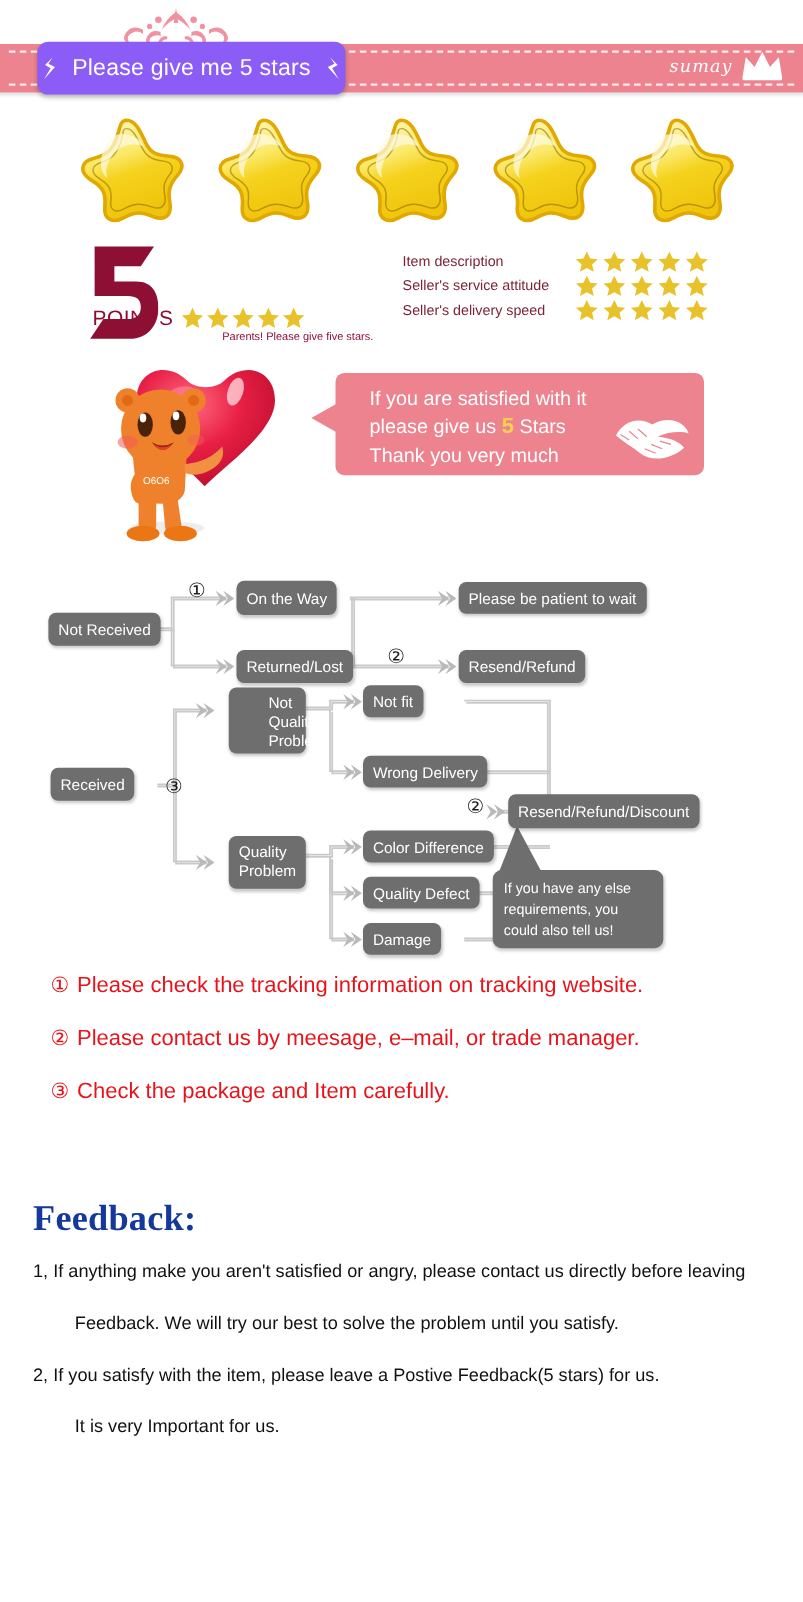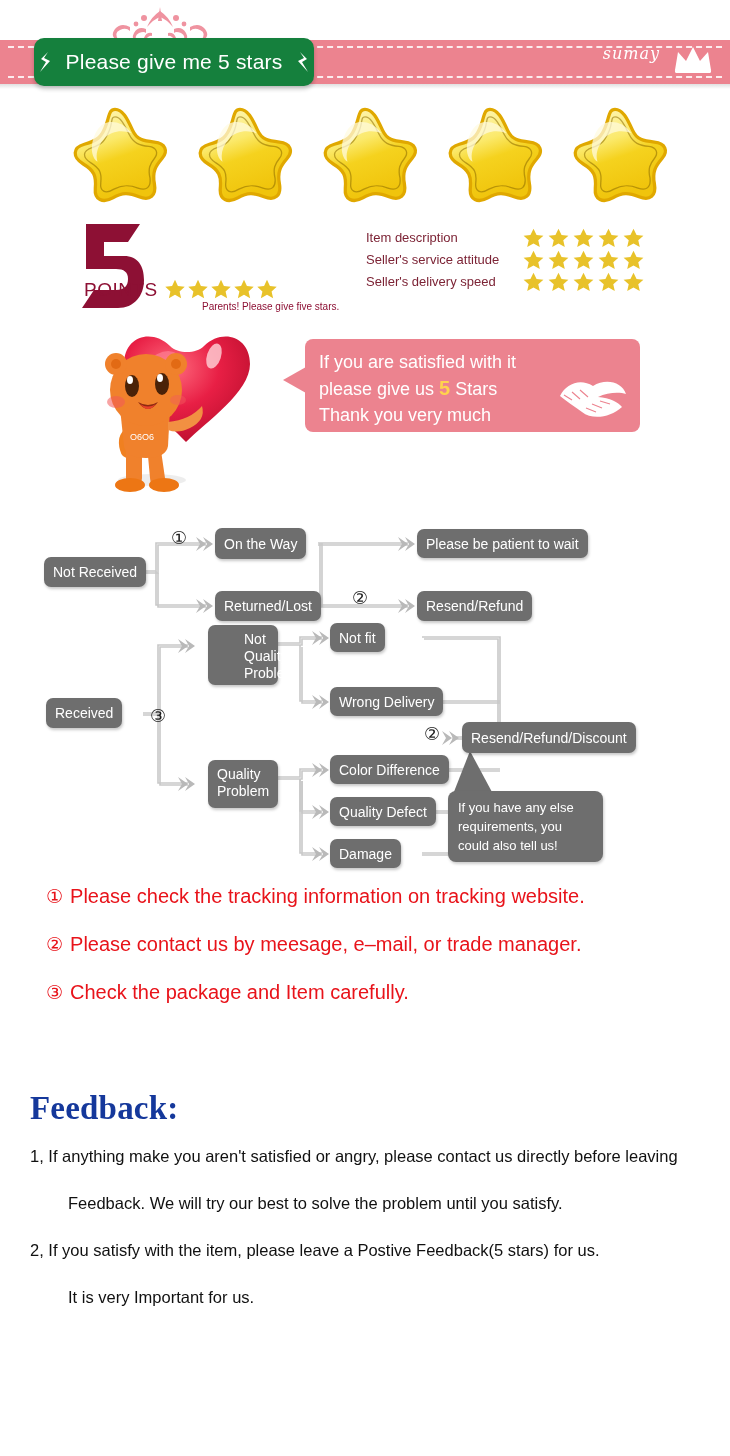--- a/index.html
+++ b/index.html
@@ -23,31 +23,31 @@
     border-top:2px dashed rgba(255,255,255,.85);
   }
   .band:before { top:6px; }
   .band:after  { bottom:6px; }
   .band-shadow{
     position:absolute; left:0; top:84px; width:730px; height:5px;
     background:linear-gradient(to bottom, rgba(0,0,0,.12), rgba(0,0,0,0));
   }
   .pill {
     position:absolute; left:34px; top:38px; width:280px; height:48px;
-    background:#15803d; border-radius:10px;
+    background:#8b5cf6; border-radius:10px;
     box-shadow:0 3px 4px rgba(0,0,0,.22);
     display:flex; align-items:center; justify-content:center; gap:14px;
   }
   .pill-title {
     color:#ffffff; font-size:21px; letter-spacing:.2px; white-space:nowrap;
   }
   .pill .fleur { width:15px; height:20px; display:block; }
   .brand {
     position:absolute; right:16px; top:44px;
-    display:flex; gap:12px;
+    display:flex; align-items:center; gap:6px;
   }
   .brand-name{
     color:#ffffff; font-size:16px; font-style:italic;
     font-family:"DejaVu Serif", serif; letter-spacing:1px;
   }
 
   
   #bigstars { position:absolute; left:60px; top:103px; width:610px; height:110px;
               display:flex; justify-content:space-between; align-items:center; }
   #bigstars svg { width:110px; height:105px; display:block; }
@@ -78,21 +78,21 @@
   .pinkbubble{
     position:absolute; left:305px; top:14px; width:335px; height:93px;
     background:#ec838f; border-radius:8px;
     padding:10px 14px 0 14px;
   }
   .pinkbubble .tail{
     position:absolute; left:-22px; top:28px; width:0; height:0;
     border-top:13px solid transparent; border-bottom:13px solid transparent;
     border-right:23px solid #ec838f;
   }
-  .bline{ color:#fff; font-size:18px; line-height:26px; white-space:nowrap; }
+  .bline{ color:#fff; font-size:18px; line-height:26px; white-space:nowrap;margin-left:17px; }
   .bline .gold{ color:#ffd34d; font-size:20px; font-weight:bold; }
   .lips{ position:absolute; right:10px; bottom:10px; width:74px; height:48px; }
 
   
   #flow { position:absolute; left:0; top:515px; width:730px; height:365px; }
   #flowsvg{ position:absolute; left:0; top:0; }
   .fbox{
     position:absolute; background:#6e6e6e; color:#ffffff;
     border-radius:7px; display:flex; align-items:center;
     padding:0 9px; font-size:14px; white-space:nowrap;

